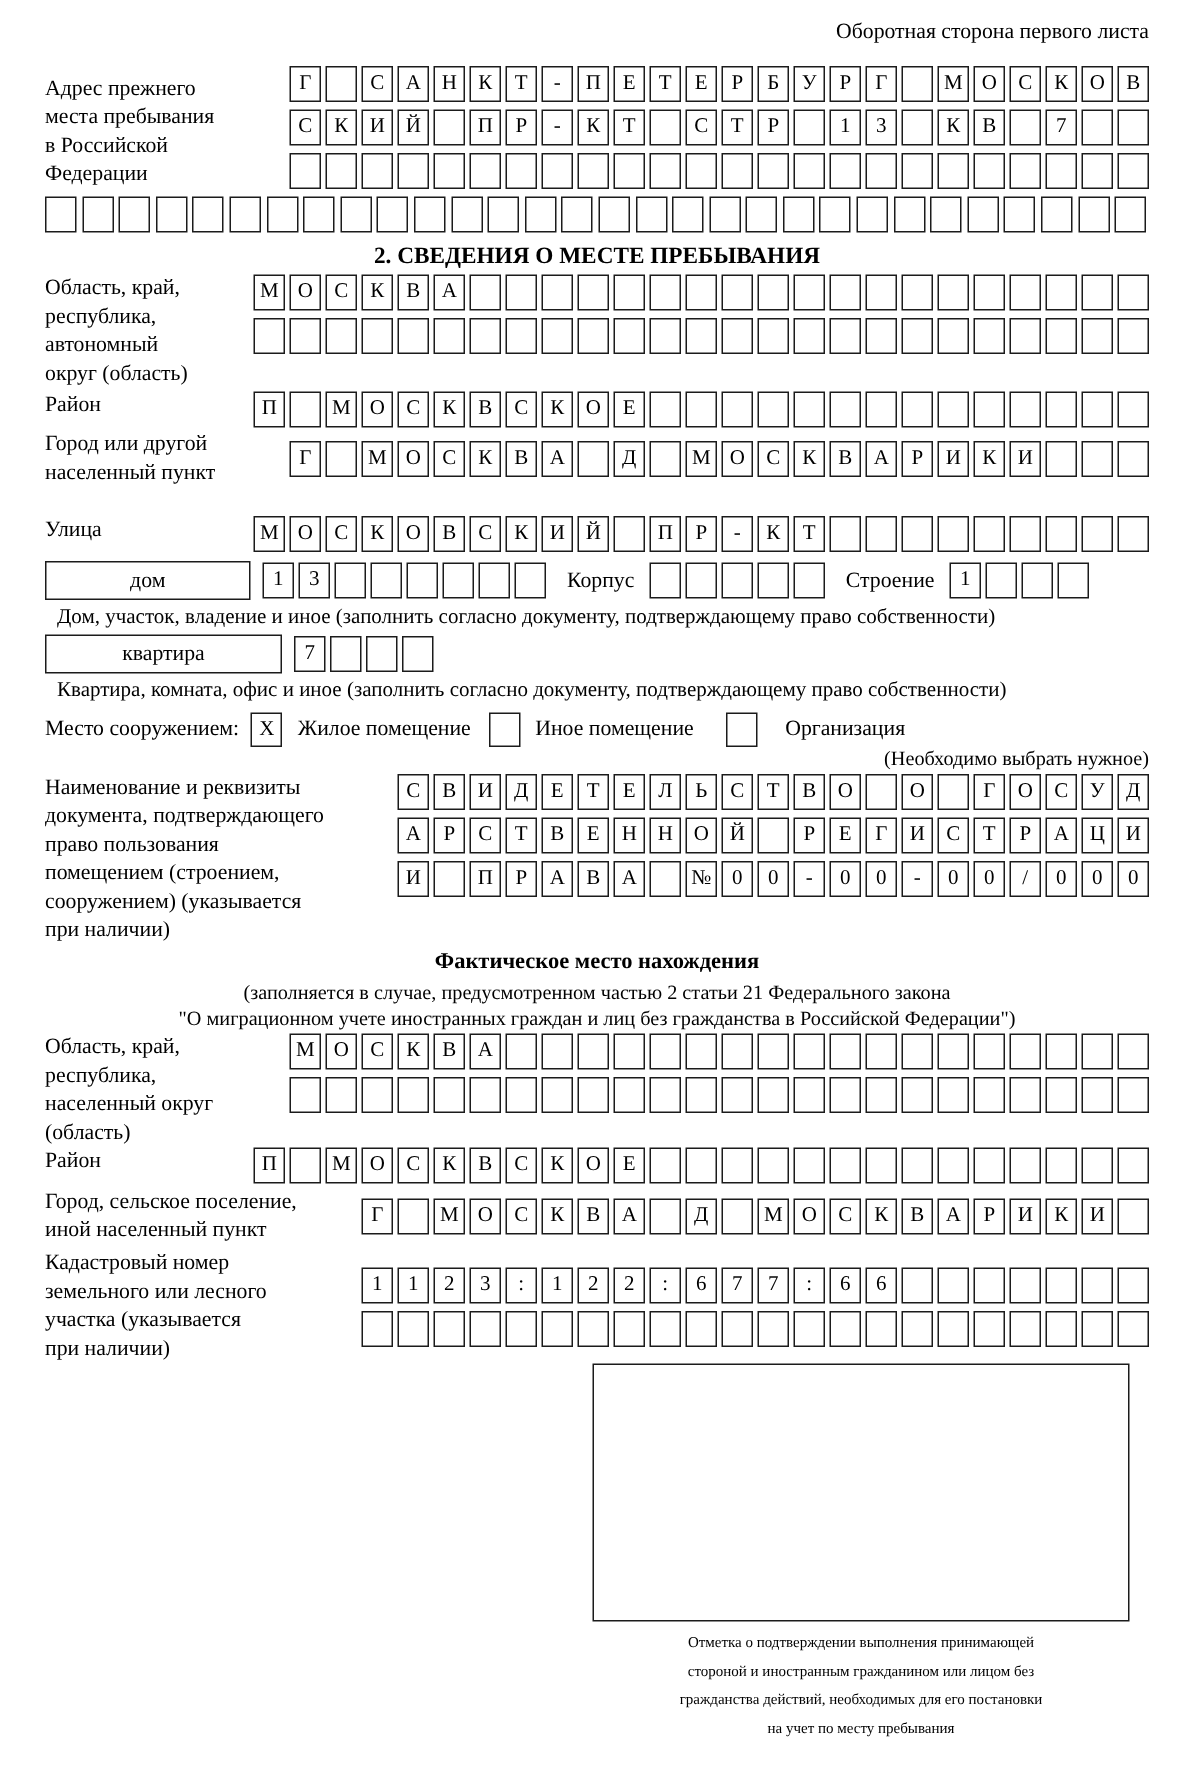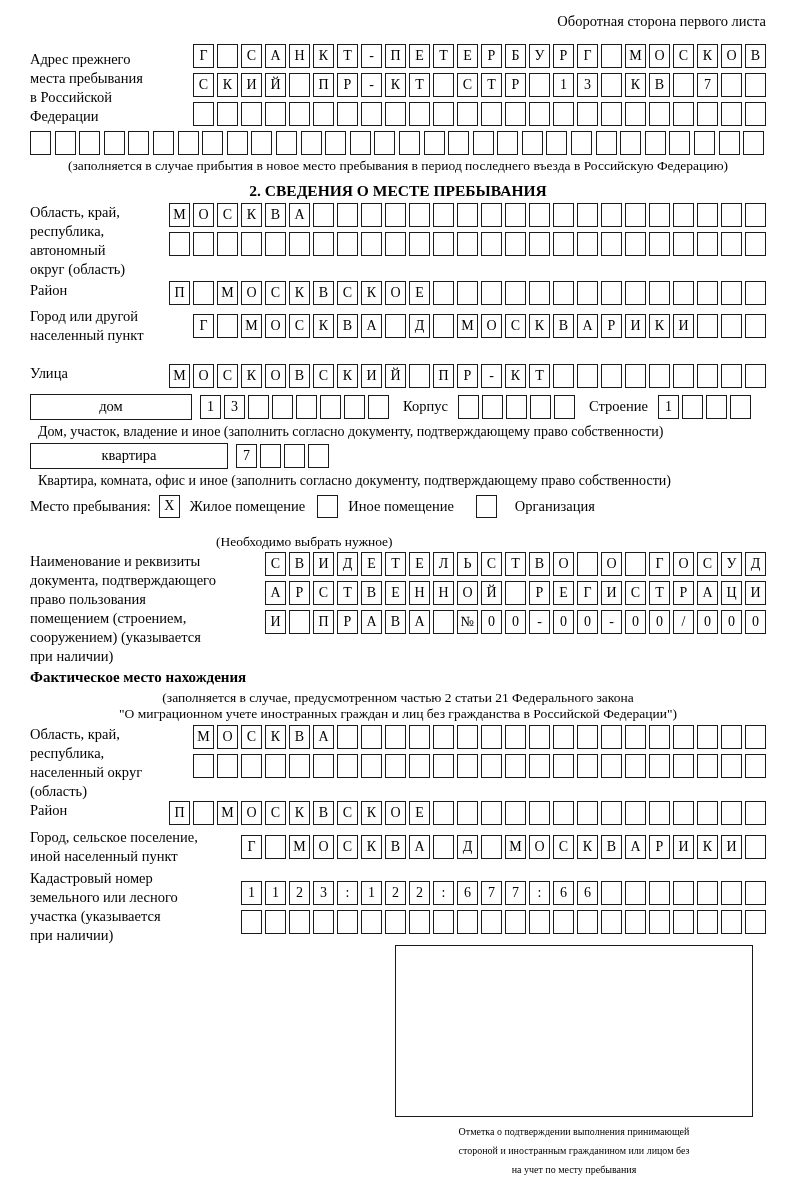--- a/index.html
+++ b/index.html
@@ -17,24 +17,24 @@
   .cells{display:flex;gap:3px;margin-left:auto;}
   .cells.tight{margin-left:8px;}
   .cell{box-sizing:border-box;width:21px;height:24px;border:1.8px solid #1b1b1b;
         display:flex;align-items:center;justify-content:center;
         font-size:14px;line-height:1;}
   .fullrow{gap:3.6px;margin:5px 0 0 0;justify-content:flex-start;}
 
   .caption{font-size:13.5px;line-height:16.5px;}
   .caption.center{text-align:center;margin-top:3px;}
   .caption.left{font-size:14px;margin:3px 0 0 8px;line-height:17px;}
-  .hint{margin:16px 0 0 186px;font-size:13.5px;line-height:16px;}
+  .hint{margin:0 0 0 186px;font-size:13.5px;line-height:16px;text-align:right;}
 
   .sec-title{margin-top:6px;text-align:center;font-weight:bold;font-size:15.5px;line-height:19px;}
-  .fact-title{text-align:left;font-weight:bold;font-size:15px;line-height:19px;margin-top:2px;}
+  .fact-title{text-align:center;font-weight:bold;font-size:15px;line-height:19px;margin-top:2px;}
 
   .b1{margin-top:14px;align-items:flex-end;}
   .oblast1{margin-top:3px;}
   .raion1{margin-top:2px;}
   .gorod1{margin-top:2px;gap:48px;}
   .ulitsa1{margin-top:19px;}
   .domrow{margin-top:6px;align-items:center;justify-content:flex-start;}
   .kvrow{margin-top:3px;}
   .mesto-row{margin-top:6px;display:flex;align-items:center;font-size:14.5px;}
   .chk{box-sizing:border-box;width:21px;height:23px;border:1.8px solid #1b1b1b;
@@ -42,22 +42,22 @@
        margin:0 10px 0 12px;flex:0 0 auto;}
   .chk.first{margin-left:8px;}
   .docblock{margin-top:2px;}
   .factob{margin-top:2px;}
   .factraion{margin-top:0;}
   .factgorod{margin-top:3px;}
   .kadastr{margin-top:3px;}
 
   .bigbox{box-sizing:border-box;height:26px;border:1.8px solid #1b1b1b;
           display:flex;align-items:center;justify-content:center;font-size:14.5px;flex:0 0 auto;}
-  .dombox{width:162px;}
-  .kvbox{width:198px;}
+  .dombox{width:137px;}
+  .kvbox{width:158px;}
   .inline-label{font-size:14.5px;margin:0 10px 0 14px;flex:0 0 auto;}
 
   .stamp-box{box-sizing:border-box;width:358px;height:172px;border:1.6px solid #1b1b1b;
              margin-left:365px;margin-top:0;}
   .stamp-caption{width:420px;margin:5px 0 0 334px;text-align:center;font-size:10px;line-height:19px;}
 </style>
 </head>
 <body>
 
 <div class="page">
@@ -177,21 +177,20 @@
       <div class="cell"></div>
       <div class="cell"></div>
       <div class="cell"></div>
       <div class="cell"></div>
       <div class="cell"></div>
       <div class="cell"></div>
       <div class="cell"></div>
       <div class="cell"></div>
       <div class="cell"></div>
     </div>
-  <div class="caption center">(заполняется в случае прибытия в новое место пребывания в период последнего въезда в Российскую Федерацию)</div>
 
   <div class="sec-title">2. СВЕДЕНИЯ О МЕСТЕ ПРЕБЫВАНИЯ</div>
 
   <div class="frow oblast1">
     <div class="flabel">
         <div>Область, край,</div>
         <div>республика,</div>
         <div>автономный</div>
         <div>округ (область)</div>
       </div>
@@ -383,21 +382,21 @@
     <div class="cells tight">
         <div class="cell">7</div>
         <div class="cell"></div>
         <div class="cell"></div>
         <div class="cell"></div>
       </div>
   </div>
   <div class="caption left">Квартира, комната, офис и иное (заполнить согласно документу, подтверждающему право собственности)</div>
 
   <div class="mesto-row">
-    <span>Место пребывания:</span>
+    <span>Место сооружением:</span>
     <span class="chk first">X</span>
     <span>Жилое помещение</span>
     <span class="chk"></span>
     <span>Иное помещение</span>
     <span class="chk" style="margin-left:22px;margin-right:18px;"></span>
     <span>Организация</span>
   </div>
   <div class="hint">(Необходимо выбрать нужное)</div>
 
   <div class="frow docblock">
@@ -667,17 +666,17 @@
           <div class="cell"></div>
           <div class="cell"></div>
         </div>
     </div>
   </div>
 
   <div class="stamp-box"></div>
   <div class="stamp-caption">
       <div>Отметка о подтверждении выполнения принимающей</div>
       <div>стороной и иностранным гражданином или лицом без</div>
+      <div>гражданства действий, необходимых для его постановки</div>
       <div>на учет по месту пребывания</div>
-      <div>гражданства действий, необходимых для его постановки</div>
     </div>
 
 </div>
 
 </body></html>

